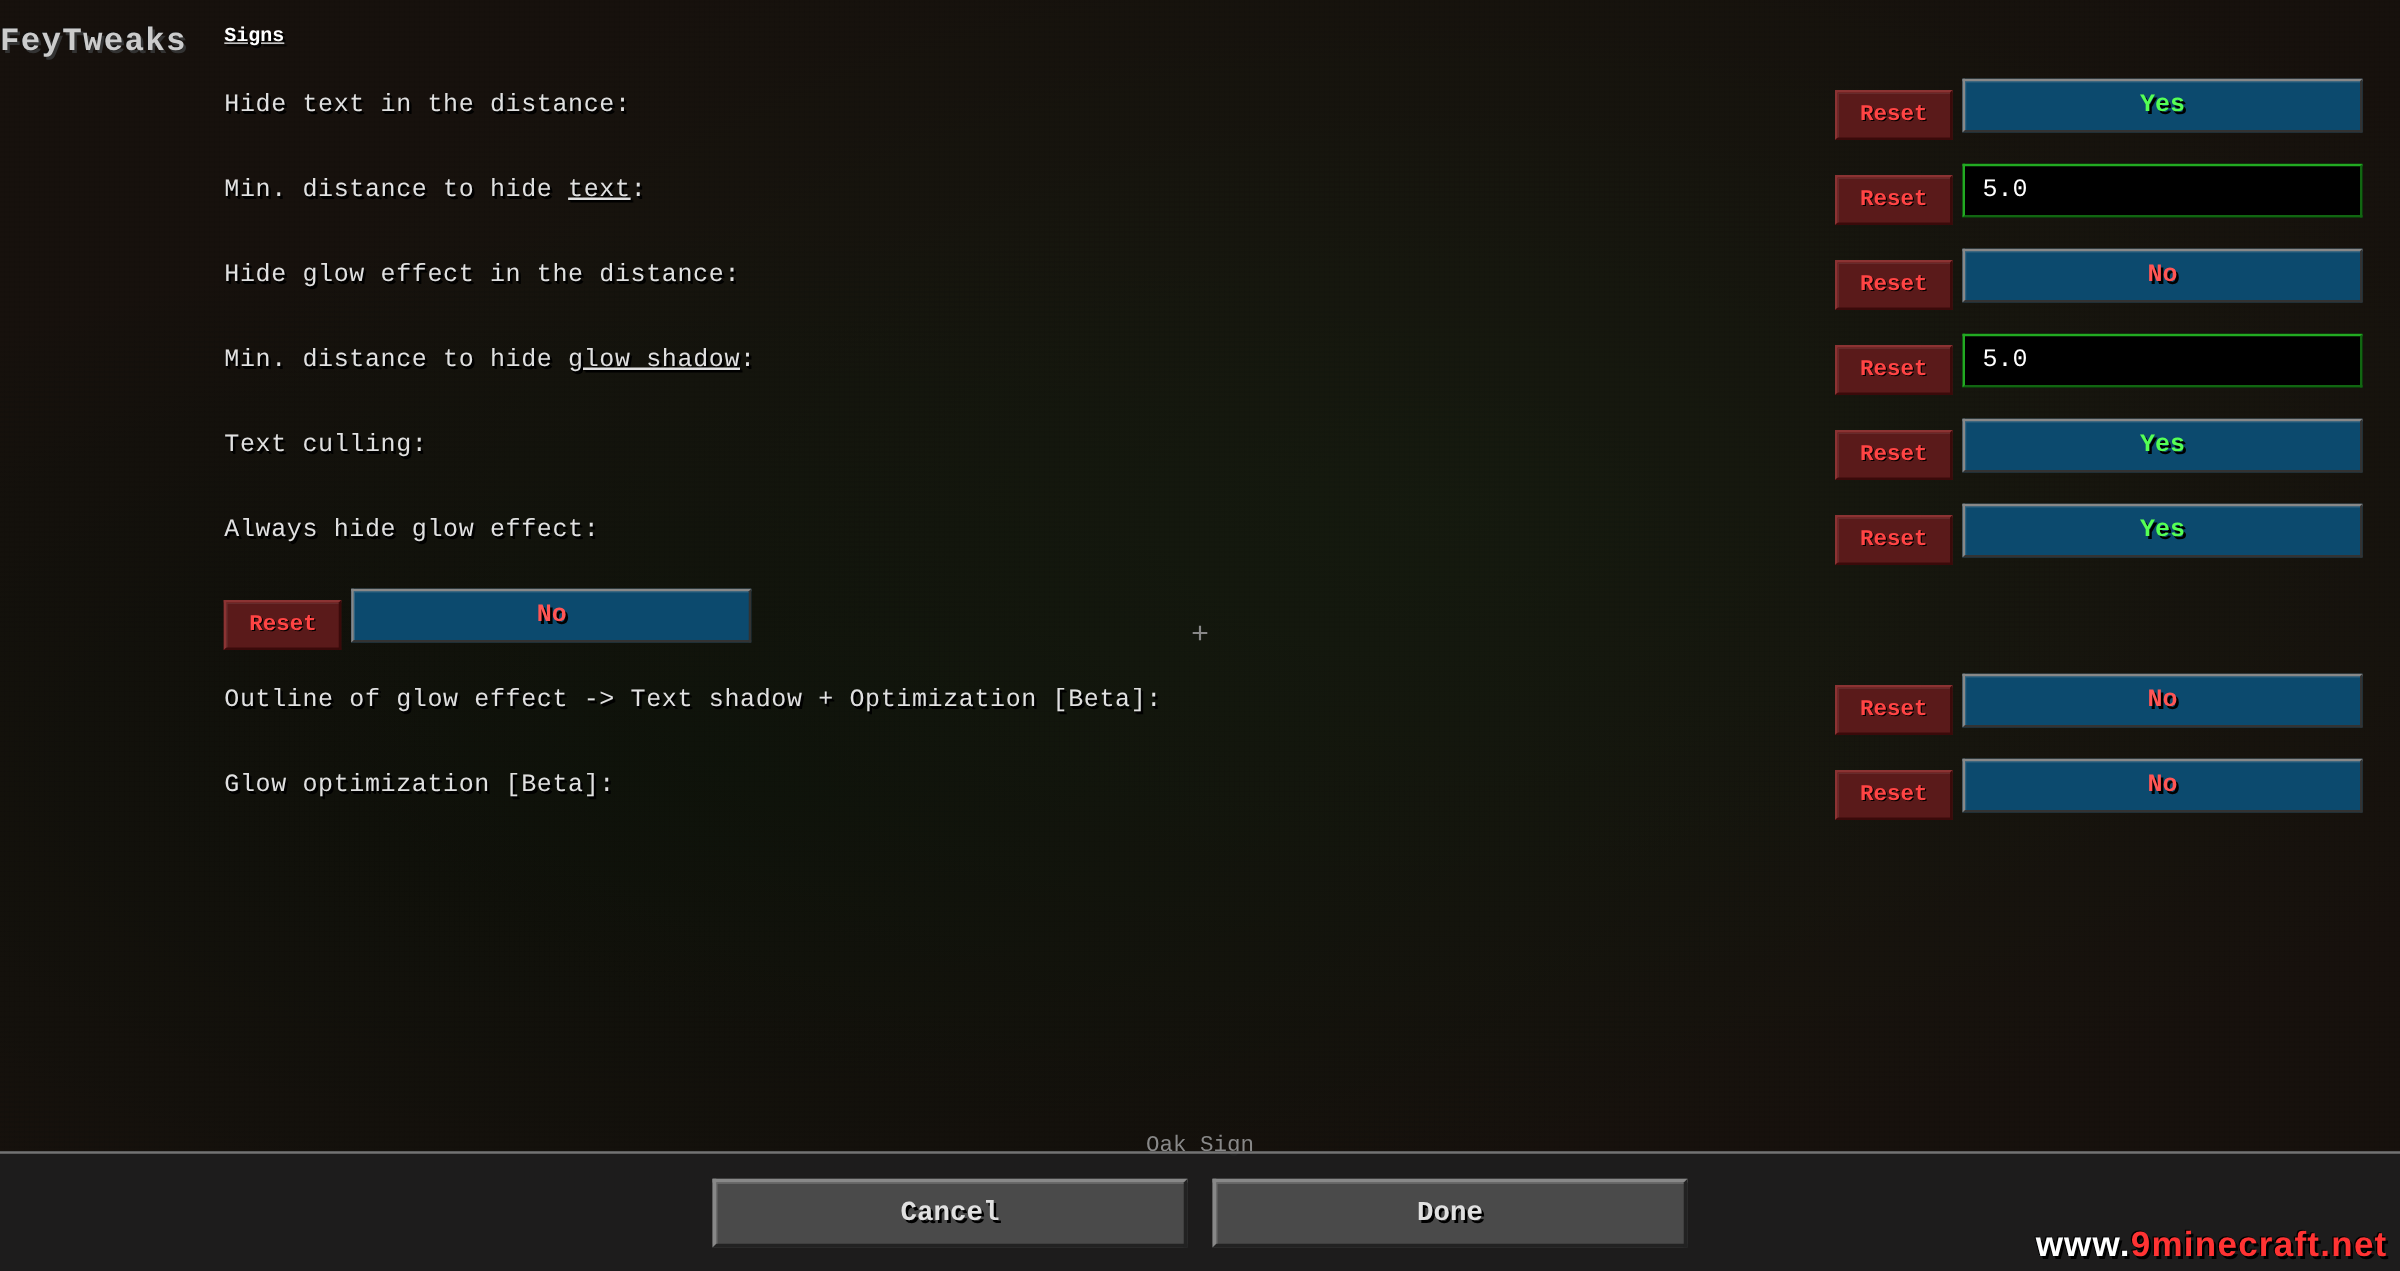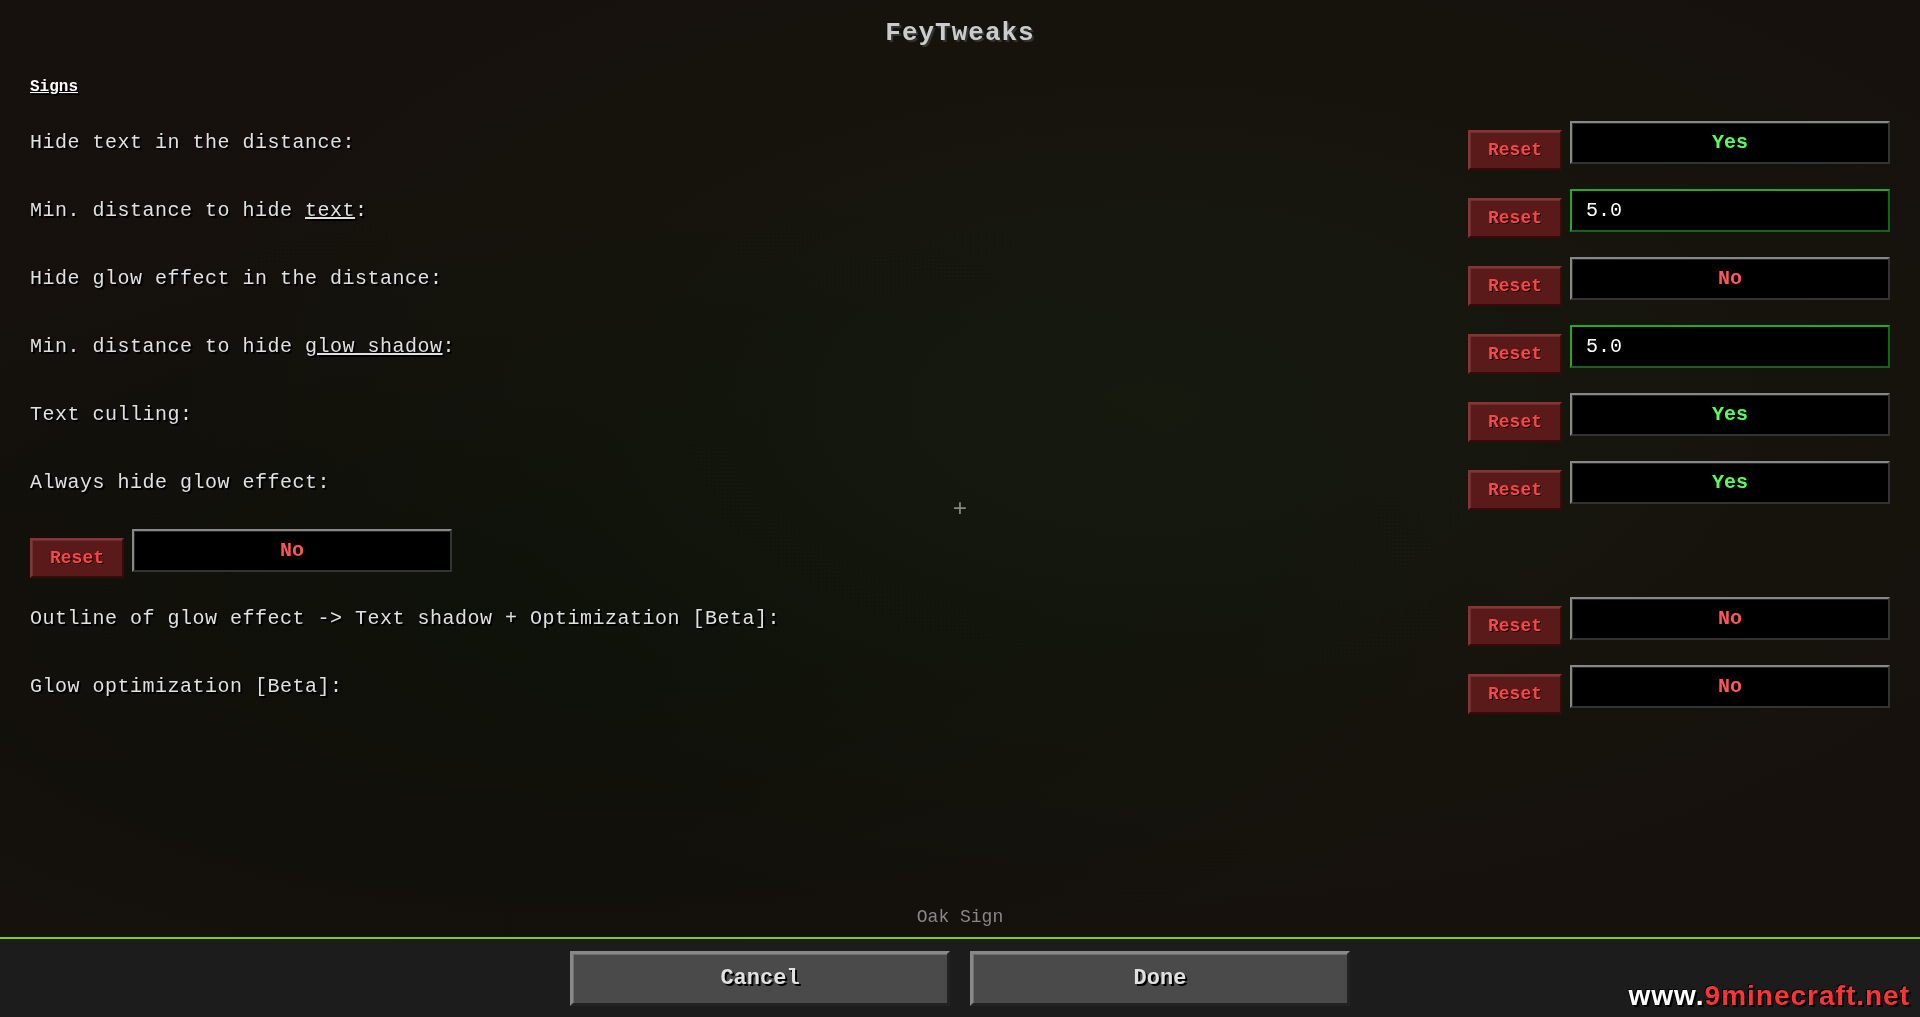--- a/index.html
+++ b/index.html
@@ -51,21 +51,21 @@
       inset: 0;
       background: rgba(0,0,0,0.45);
     }
 
     .content {
       position: relative;
       z-index: 10;
       width: 100%;
       height: 100%;
       display: flex;
-      flex-direction: column;
+      flex-direction: row;
     }
 
     
     .title-bar {
       text-align: center;
       padding: 18px 0 10px 0;
     }
 
     .title-text {
       font-size: 26px;
@@ -135,21 +135,21 @@
       cursor: pointer;
       min-width: 90px;
       text-align: center;
       text-shadow: 1px 1px 0 #000;
       box-shadow: inset 1px 1px 0 rgba(255,255,255,0.1);
       margin-top: 16px;
     }
 
     
     .btn-value {
-      background: #000000;
+      background: #0c4a6e;
       border: 2px solid #888;
       border-bottom-color: #333;
       border-right-color: #333;
       font-family: 'Courier New', Courier, monospace;
       font-size: 20px;
       font-weight: bold;
       padding: 8px 20px;
       cursor: pointer;
       min-width: 320px;
       text-align: center;
@@ -203,28 +203,28 @@
       z-index: 5;
       pointer-events: none;
     }
 
     
     .bottom-bar {
       position: absolute;
       bottom: 0;
       left: 0;
       right: 0;
-      height: 80px;
+      height: 96px;
       background: rgba(30,30,30,0.95);
       display: flex;
       align-items: center;
       justify-content: center;
       gap: 20px;
       z-index: 20;
-      border-top: 2px solid #84cc16;
+      border-top: 2px solid #737373;
     }
 
     .btn-bottom {
       background: #4a4a4a;
       border: 3px solid #888;
       border-bottom-color: #222;
       border-right-color: #222;
       color: #e0e0e0;
       font-family: 'Courier New', Courier, monospace;
       font-size: 22px;

